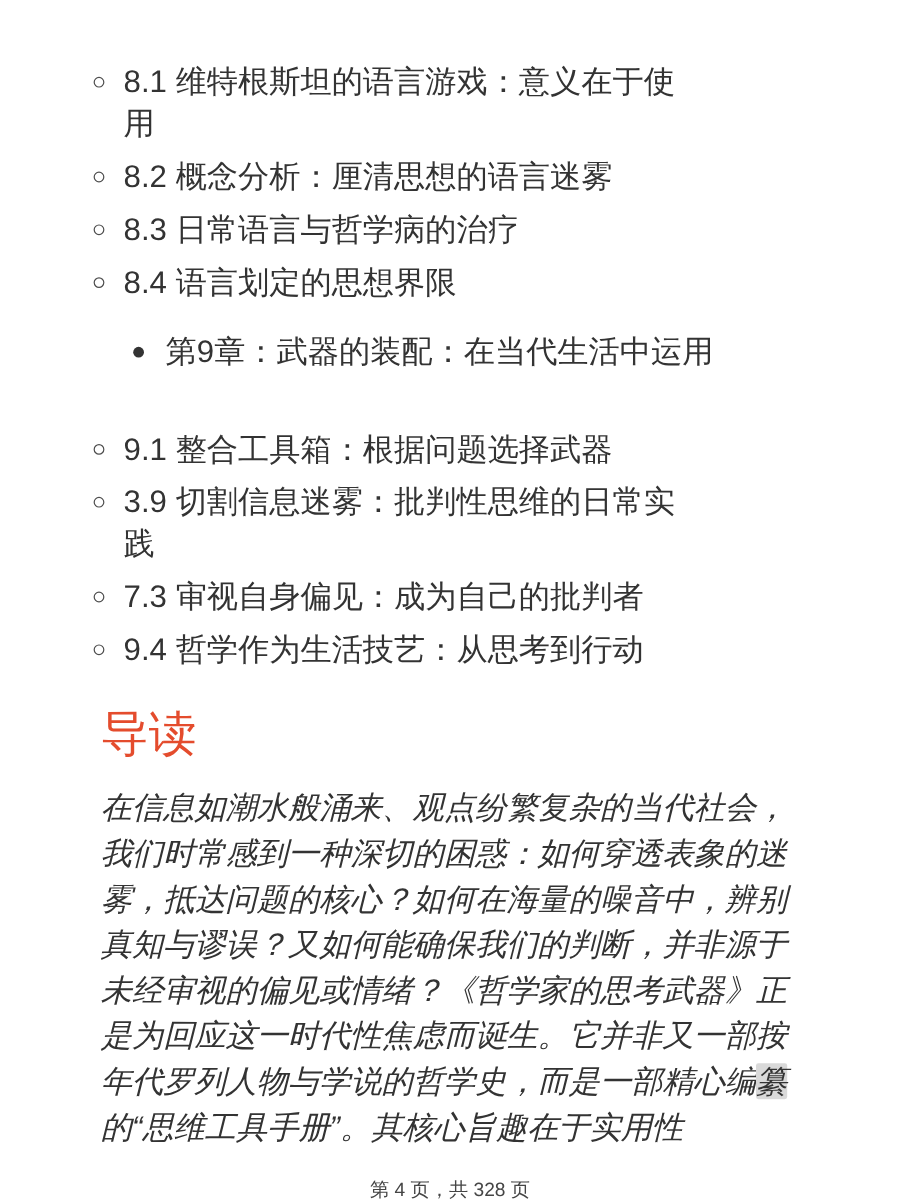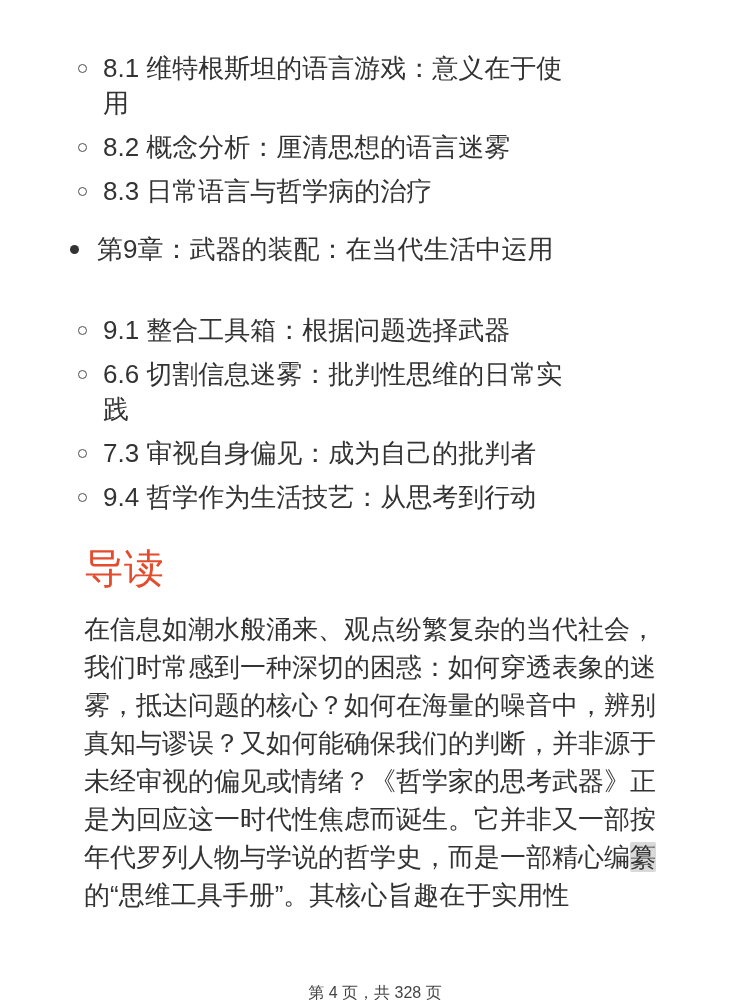--- a/index.html
+++ b/index.html
@@ -17,21 +17,21 @@
   }
   .toc { padding-top: 51px; }
   .toc-row { display: flex; align-items: flex-start; }
   .toc-row.sub {
     padding-left: 78px;
     margin-bottom: 9px;
     font-size: 26px;
     line-height: 35px;
   }
   .toc-row.chapter {
-    padding-left: 70px;
+    padding-left: 111px;
     margin-top: 23px;
     margin-bottom: 0;
     font-size: 26px;
     line-height: 35px;
   }
   .toc-row.first-of-group { margin-top: 46px; }
   .bullet {
     flex: none;
     width: 9px;
     height: 9px;
@@ -51,20 +51,21 @@
     color: #e44c2d;
   }
   .intro-paragraph {
     margin-top: 17px;
     margin-left: 84px;
     width: 585px;
     font-size: 26px;
     line-height: 38px;
     color: #333333;
     text-align: left;
+    font-style: italic;
   }
   .char-highlight {
     background: #d9d9d9;
     border-radius: 2px;
   }
   .page-footer {
     position: absolute;
     left: 0;
     top: 982px;
     width: 750px;
@@ -86,33 +87,37 @@
       <span class="toc-text">8.1 维特根斯坦的语言游戏：意义在于使用</span>
     </div>
     <div class="toc-row sub">
       <span class="bullet hollow"></span>
       <span class="toc-text">8.2 概念分析：厘清思想的语言迷雾</span>
     </div>
     <div class="toc-row sub">
       <span class="bullet hollow"></span>
       <span class="toc-text">8.3 日常语言与哲学病的治疗</span>
     </div>
+    <div class="toc-row sub">
+      <span class="bullet hollow"></span>
+      <span class="toc-text">8.4 语言划定的思想界限</span>
+    </div>
 
     <div class="toc-row chapter">
       <span class="bullet disc"></span>
       <span class="toc-text">第9章：武器的装配：在当代生活中运用</span>
     </div>
 
     <div class="toc-row sub first-of-group">
       <span class="bullet hollow"></span>
       <span class="toc-text">9.1 整合工具箱：根据问题选择武器</span>
     </div>
     <div class="toc-row sub">
       <span class="bullet hollow"></span>
-      <span class="toc-text">6.6 切割信息迷雾：批判性思维的日常实践</span>
+      <span class="toc-text">3.9 切割信息迷雾：批判性思维的日常实践</span>
     </div>
     <div class="toc-row sub">
       <span class="bullet hollow"></span>
       <span class="toc-text">7.3 审视自身偏见：成为自己的批判者</span>
     </div>
     <div class="toc-row sub">
       <span class="bullet hollow"></span>
       <span class="toc-text">9.4 哲学作为生活技艺：从思考到行动</span>
     </div>
 

